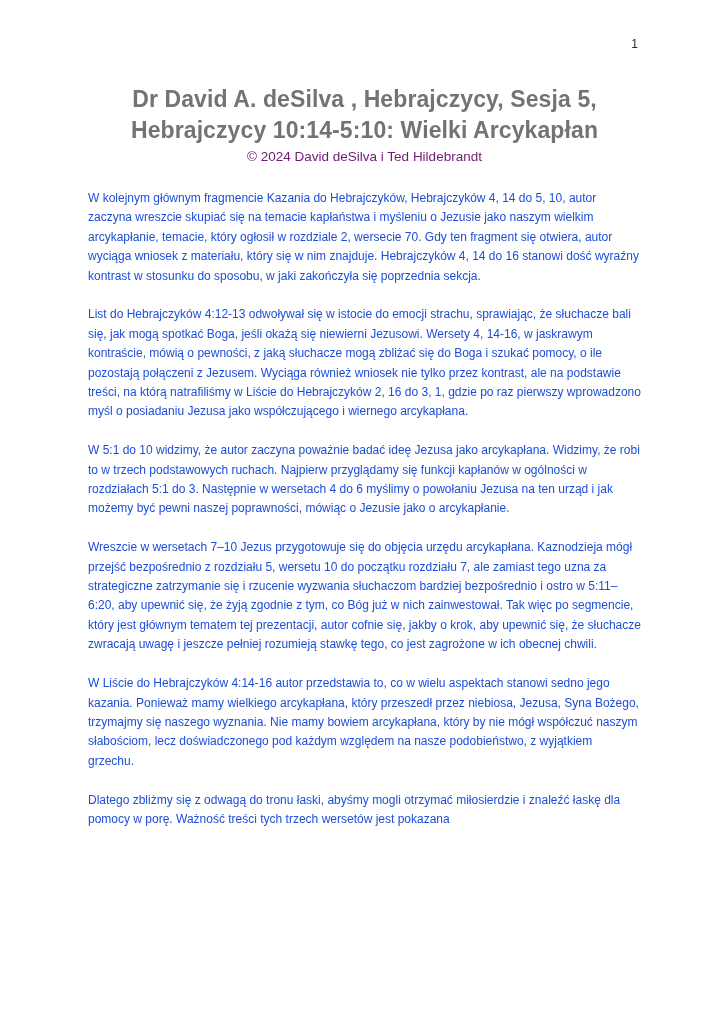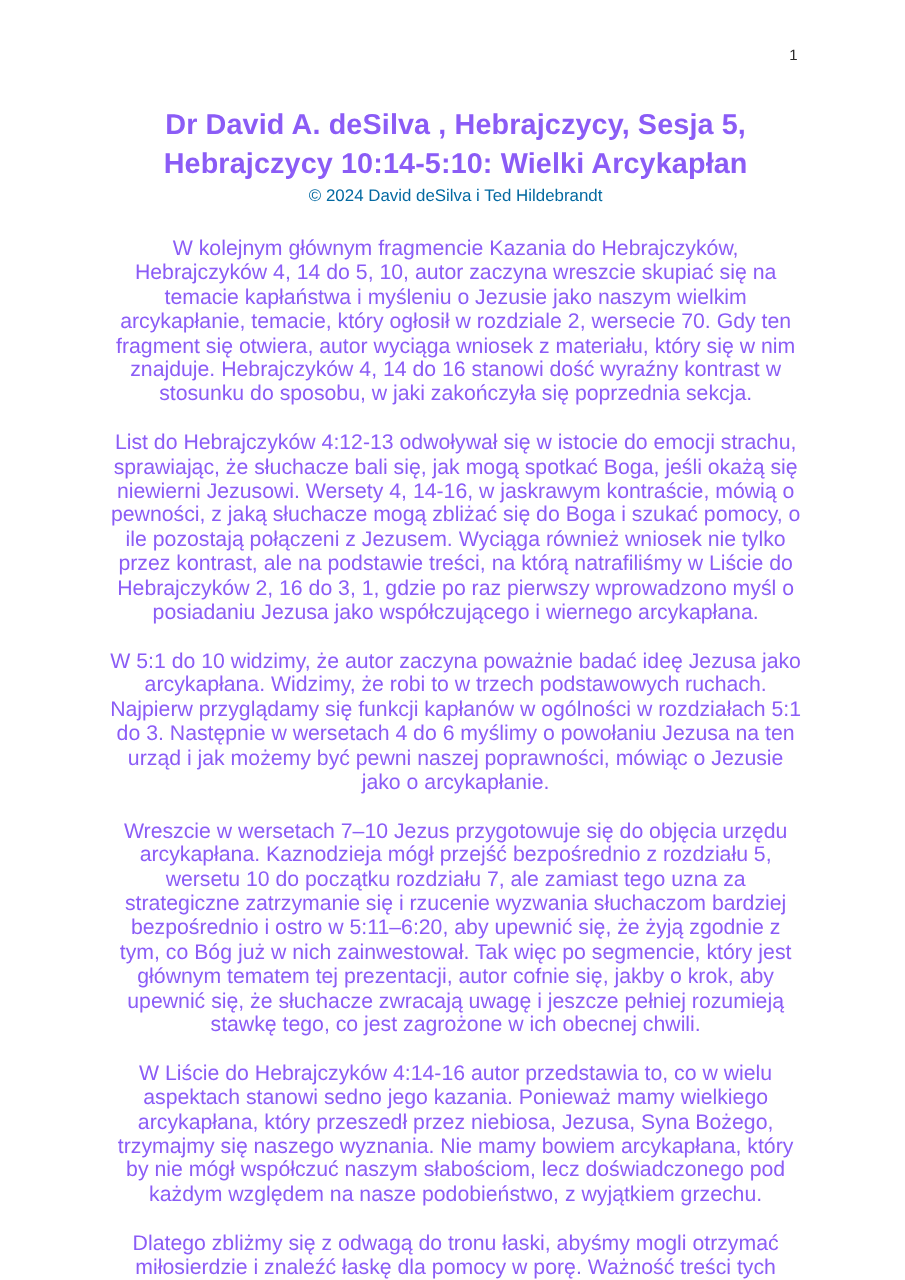--- a/index.html
+++ b/index.html
@@ -30,36 +30,36 @@
     top: 84px;
     left: 88px;
     width: 553px;
   }
   .doc-title {
     margin: 0;
     text-align: center;
     font-size: 23px;
     line-height: 31px;
     font-weight: 700;
-    color: #8b5cf6;
+    color: #737373;
     letter-spacing: 0.1px;
   }
   .copyright {
     margin: 2px 0 0 0;
     text-align: center;
     font-size: 13.5px;
     line-height: 17px;
-    color: #0369a1;
+    color: #701a75;
   }
   .body-text p {
     margin: 0 0 19.4px 0;
-    font-size: 17px;
+    font-size: 12px;
     line-height: 19.4px;
-    color: #8b5cf6;
-    text-align: center;
+    color: #1d4ed8;
+    text-align: left;
   }
   .body-text p:first-child {
     margin-top: 24px;
   }
 </style>
 </head>
 <body>
 
 <div class="page">
 

